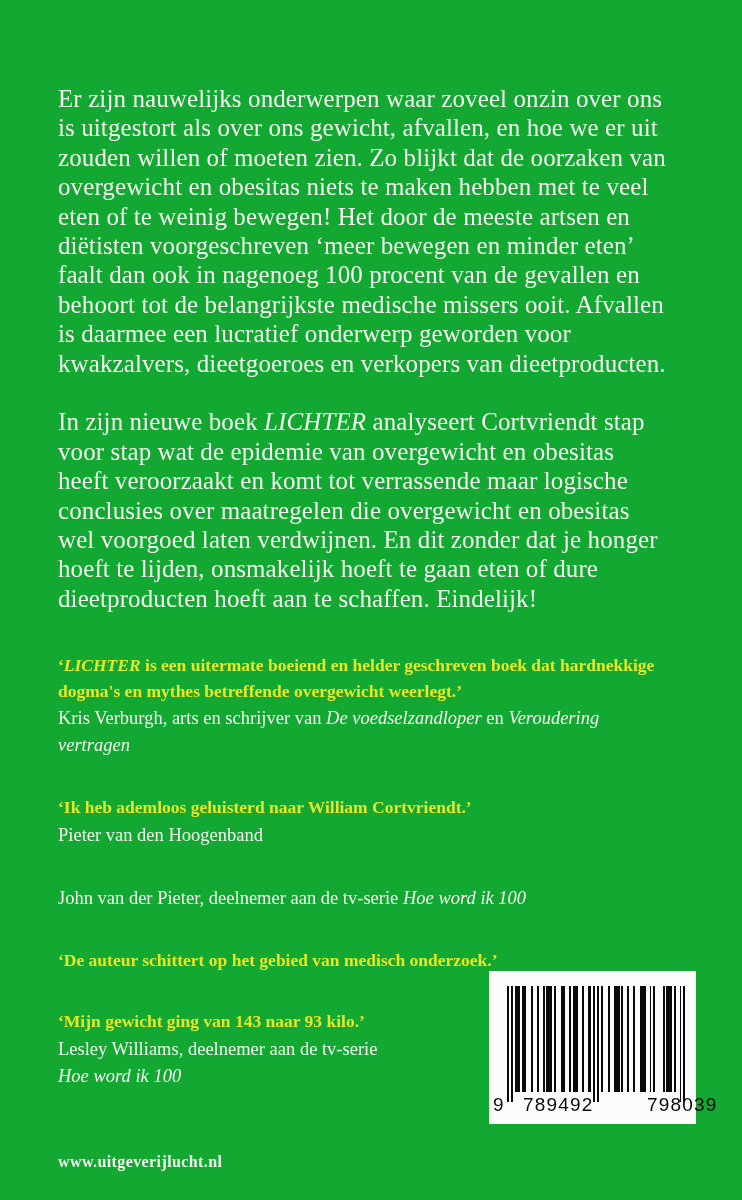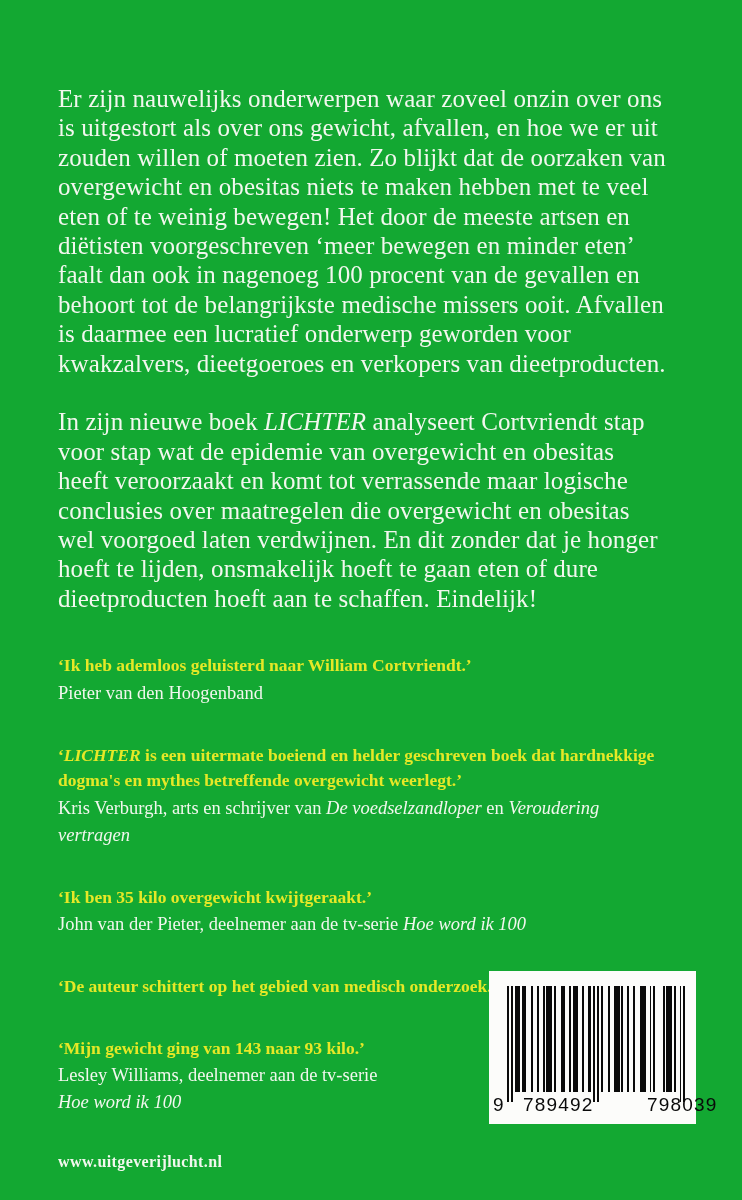--- a/index.html
+++ b/index.html
@@ -163,31 +163,30 @@
 
   <div class="content">
 
     <p class="blurb">Er zijn nauwelijks onderwerpen waar zoveel onzin over ons is uitgestort als over ons gewicht, afvallen, en hoe we er uit zouden willen of moeten zien. Zo blijkt dat de oorzaken van overgewicht en obesitas niets te maken hebben met te veel eten of te weinig bewegen! Het door de meeste artsen en diëtisten voorgeschreven ‘meer bewegen en minder eten’ faalt dan ook in nagenoeg 100 procent van de gevallen en behoort tot de belangrijkste medische missers ooit. Afvallen is daarmee een lucratief onderwerp geworden voor kwakzalvers, dieetgoeroes en verkopers van dieetproducten.</p>
 
     <p class="blurb"><span>In zijn nieuwe boek </span><em>LICHTER</em><span> analyseert Cortvriendt stap voor stap wat de epidemie van overgewicht en obesitas heeft veroorzaakt en komt tot verrassende maar logische conclusies over maatregelen die overgewicht en obesitas wel voorgoed laten verdwijnen. En dit zonder dat je honger hoeft te lijden, onsmakelijk hoeft te gaan eten of dure dieetproducten hoeft aan te schaffen. Eindelijk!</span></p>
 
     <div class="quotes">
 
       <div class="quote-block">
+        <p class="quote-text"><span>‘</span><em>LICHTER</em><span> is een uitermate boeiend en helder geschreven boek dat hardnekkige dogma's en mythes betreffende overgewicht weerlegt.’</span></p>
+        <p class="quote-attr"><span>Kris Verburgh, arts en schrijver van </span><em>De voedselzandloper</em><span> en </span><em>Veroudering vertragen</em></p>
+      </div>
+
+      <div class="quote-block">
         <p class="quote-text">‘Ik heb ademloos geluisterd naar William Cortvriendt.’</p>
         <p class="quote-attr">Pieter van den Hoogenband</p>
       </div>
 
       <div class="quote-block">
-        <p class="quote-text"><span>‘</span><em>LICHTER</em><span> is een uitermate boeiend en helder geschreven boek dat hardnekkige dogma's en mythes betreffende overgewicht weerlegt.’</span></p>
-        <p class="quote-attr"><span>Kris Verburgh, arts en schrijver van </span><em>De voedselzandloper</em><span> en </span><em>Veroudering vertragen</em></p>
-      </div>
-
-      <div class="quote-block">
-        <p class="quote-text">‘Ik ben 35 kilo overgewicht kwijtgeraakt.’</p>
         <p class="quote-attr"><span> John van der Pieter, deelnemer aan de tv-serie </span><em>Hoe word ik 100</em></p>
       </div>
 
       <div class="quote-block">
         <p class="quote-text">‘De auteur schittert op het gebied van medisch onderzoek.’</p>
       </div>
 
       <div class="quote-block">
         <p class="quote-text">‘Mijn gewicht ging van 143 naar 93 kilo.’</p>
         <p class="quote-attr"><span>Lesley Williams, deelnemer aan de tv-serie</span><br><em>Hoe word ik 100</em></p>

